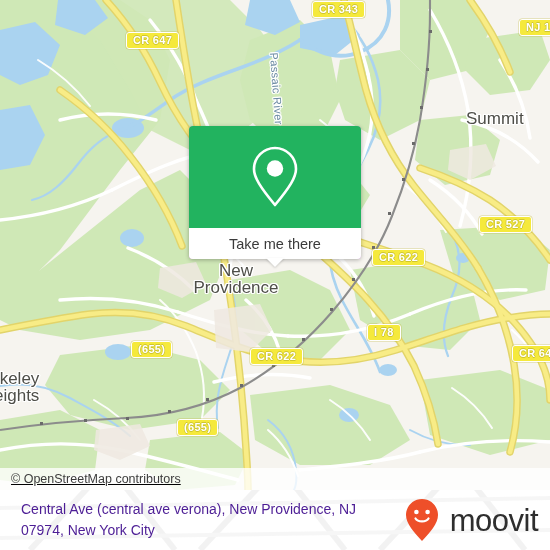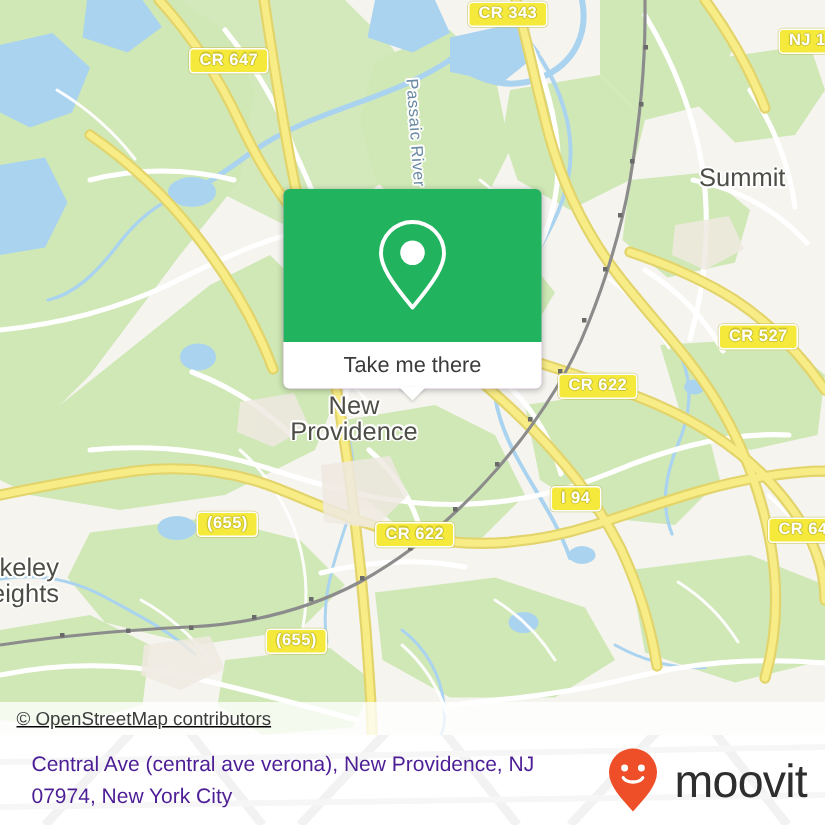--- a/index.html
+++ b/index.html
@@ -373,21 +373,21 @@
       <div>eights</div>
     </div>
 
     <div class="map-label river-label" style="left:280px; top:52px; transform: rotate(86deg); transform-origin: left top;">Passaic River</div>
 
     <div class="shield" style="left:126px; top:4px;margin-top:28px;">CR 647</div>
     <div class="shield" style="left:312px; top:1px;">CR 343</div>
     <div class="shield" style="left:519px; top:19px;">NJ 12</div>
     <div class="shield" style="left:479px; top:216px;">CR 527</div>
     <div class="shield" style="left:372px; top:249px;">CR 622</div>
-    <div class="shield" style="left:367px; top:324px;">I 94</div>
+    <div class="shield" style="left:367px; top:324px;">I 78</div>
     <div class="shield" style="left:512px; top:345px;">CR 643</div>
     <div class="shield" style="left:131px; top:341px;">(655)</div>
     <div class="shield" style="left:250px; top:348px;">CR 622</div>
     <div class="shield" style="left:177px; top:419px;">(655)</div>
 
     <div id="cta-card">
       <div id="cta-green">
         <svg width="54" height="66" viewBox="0 0 54 66">
           <path d="M27,4 C15.4,4 6,13.4 6,25 C6,33.5 12.5,43.5 27,61 C41.5,43.5 48,33.5 48,25 C48,13.4 38.6,4 27,4 Z" fill="none" stroke="#ffffff" stroke-width="2.6" stroke-linejoin="round"></path>
           <circle cx="27" cy="24.5" r="8.2" fill="#ffffff"></circle>

